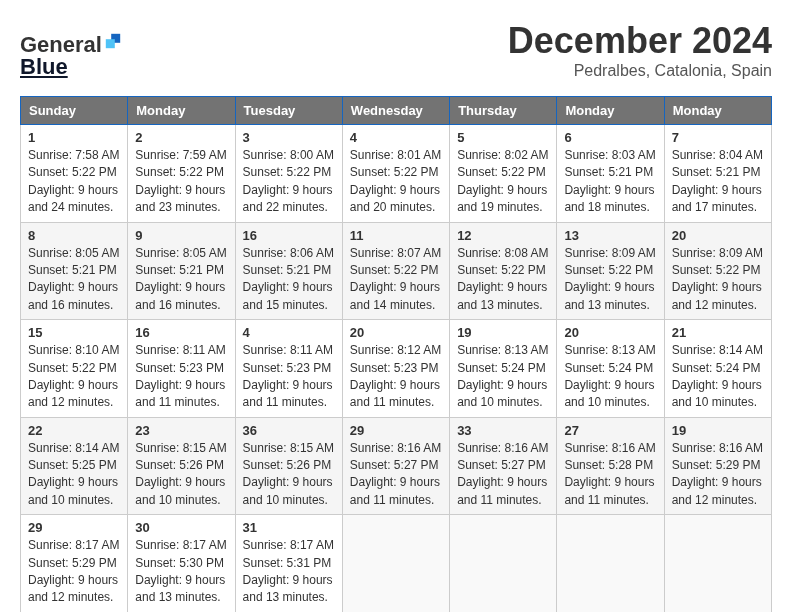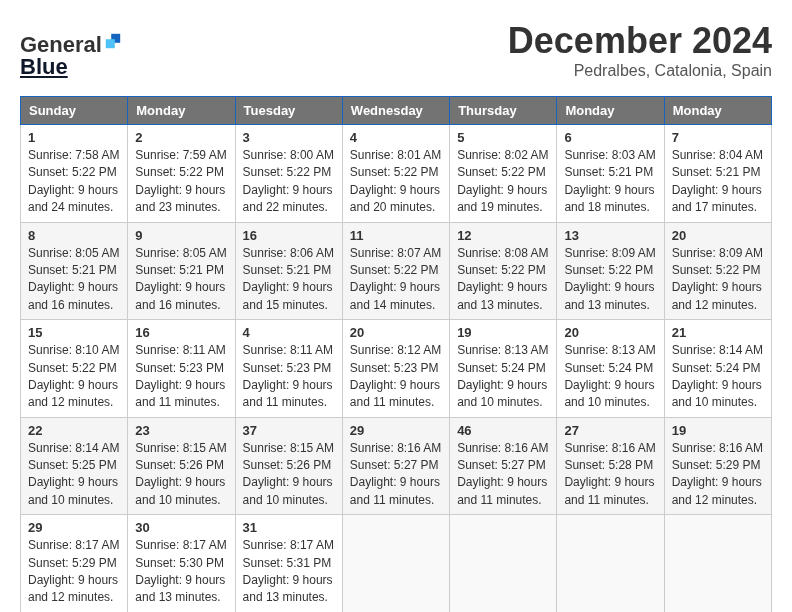--- a/index.html
+++ b/index.html
@@ -215,29 +215,29 @@
       <tr>
         <td>
           <span class="day-num">22</span>
           <div class="day-details">Sunrise: 8:14 AM<br>Sunset: 5:25 PM<br>Daylight: 9 hours and 10 minutes.</div>
         </td>
         <td>
           <span class="day-num">23</span>
           <div class="day-details">Sunrise: 8:15 AM<br>Sunset: 5:26 PM<br>Daylight: 9 hours and 10 minutes.</div>
         </td>
         <td>
-          <span class="day-num">37</span>
+          <span class="day-num">36</span>
           <div class="day-details">Sunrise: 8:15 AM<br>Sunset: 5:26 PM<br>Daylight: 9 hours and 10 minutes.</div>
         </td>
         <td>
           <span class="day-num">29</span>
           <div class="day-details">Sunrise: 8:16 AM<br>Sunset: 5:27 PM<br>Daylight: 9 hours and 11 minutes.</div>
         </td>
         <td>
-          <span class="day-num">46</span>
+          <span class="day-num">33</span>
           <div class="day-details">Sunrise: 8:16 AM<br>Sunset: 5:27 PM<br>Daylight: 9 hours and 11 minutes.</div>
         </td>
         <td>
           <span class="day-num">27</span>
           <div class="day-details">Sunrise: 8:16 AM<br>Sunset: 5:28 PM<br>Daylight: 9 hours and 11 minutes.</div>
         </td>
         <td>
           <span class="day-num">19</span>
           <div class="day-details">Sunrise: 8:16 AM<br>Sunset: 5:29 PM<br>Daylight: 9 hours and 12 minutes.</div>
         </td>

